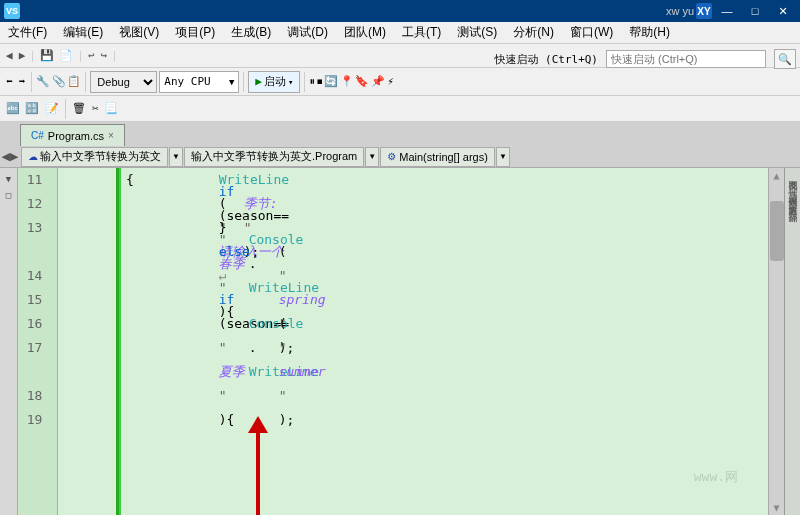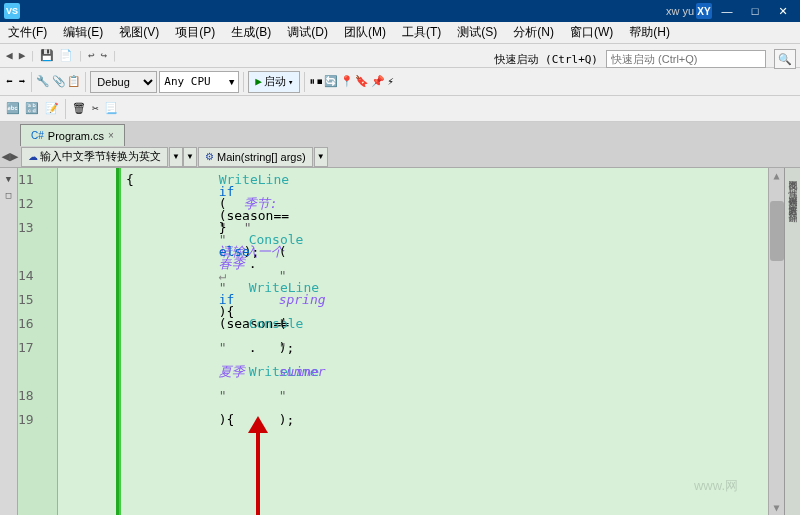--- a/index.html
+++ b/index.html
@@ -243,21 +243,21 @@
       justify-content: center;
       cursor: pointer;
       color: #555;
     }
 
     
     .line-numbers {
       width: 40px;
       background: #c8e6c8;
       padding-top: 0;
-      text-align: left;
+      text-align: center;
       padding-right: 6px;
       color: #666;
       font-size: 13px;
       line-height: 24px;
       font-family: Consolas, monospace;
       border-right: 1px solid #aaa;
       user-select: none;
     }
 
     
@@ -323,25 +323,25 @@
       top: 0;
       left: 0;
       width: 100%;
       height: 100%;
       pointer-events: none;
     }
 
     
     .watermark {
       position: absolute;
-      bottom: 20px;
+      bottom: 29px;
       right: 30px;
       color: rgba(0,0,0,0.15);
       font-size: 13px;
-      font-family: Liberation Sans, sans-serif;
+      font-family: Liberation Mono, monospace;
       pointer-events: none;
     }
 
     .green-bar {
       position: absolute;
       left: 58px;
       top: 0;
       width: 3px;
       height: 100%;
       background: #22aa22;
@@ -459,20 +459,23 @@
   </div>
 </div>
 
 <div class="path-bar">
   <div style="width:20px;display:flex;align-items:center;justify-content:center;font-size:11px;color:#555;">◀▶</div>
   <div class="path-segment">
     <span style="color:#2244aa;font-size:10px;">☁</span>
     <span style="margin-left:2px;font-family:'Microsoft YaHei',sans-serif;font-size:11px;">输入中文季节转换为英文</span>
   </div>
   <div class="path-dropdown">▼</div>
+  <div class="path-segment">
+    <span style="font-family:'Microsoft YaHei',sans-serif;font-size:11px;">输入中文季节转换为英文.Program</span>
+  </div>
   <div class="path-dropdown">▼</div>
   <div class="path-segment">
     <span style="color:#2244aa;font-size:10px;">⚙</span>
     <span style="margin-left:3px;font-family:'Microsoft YaHei',sans-serif;font-size:11px;">Main(string[] args)</span>
   </div>
   <div class="path-dropdown">▼</div>
 </div>
 
 <div class="editor-container">
 

